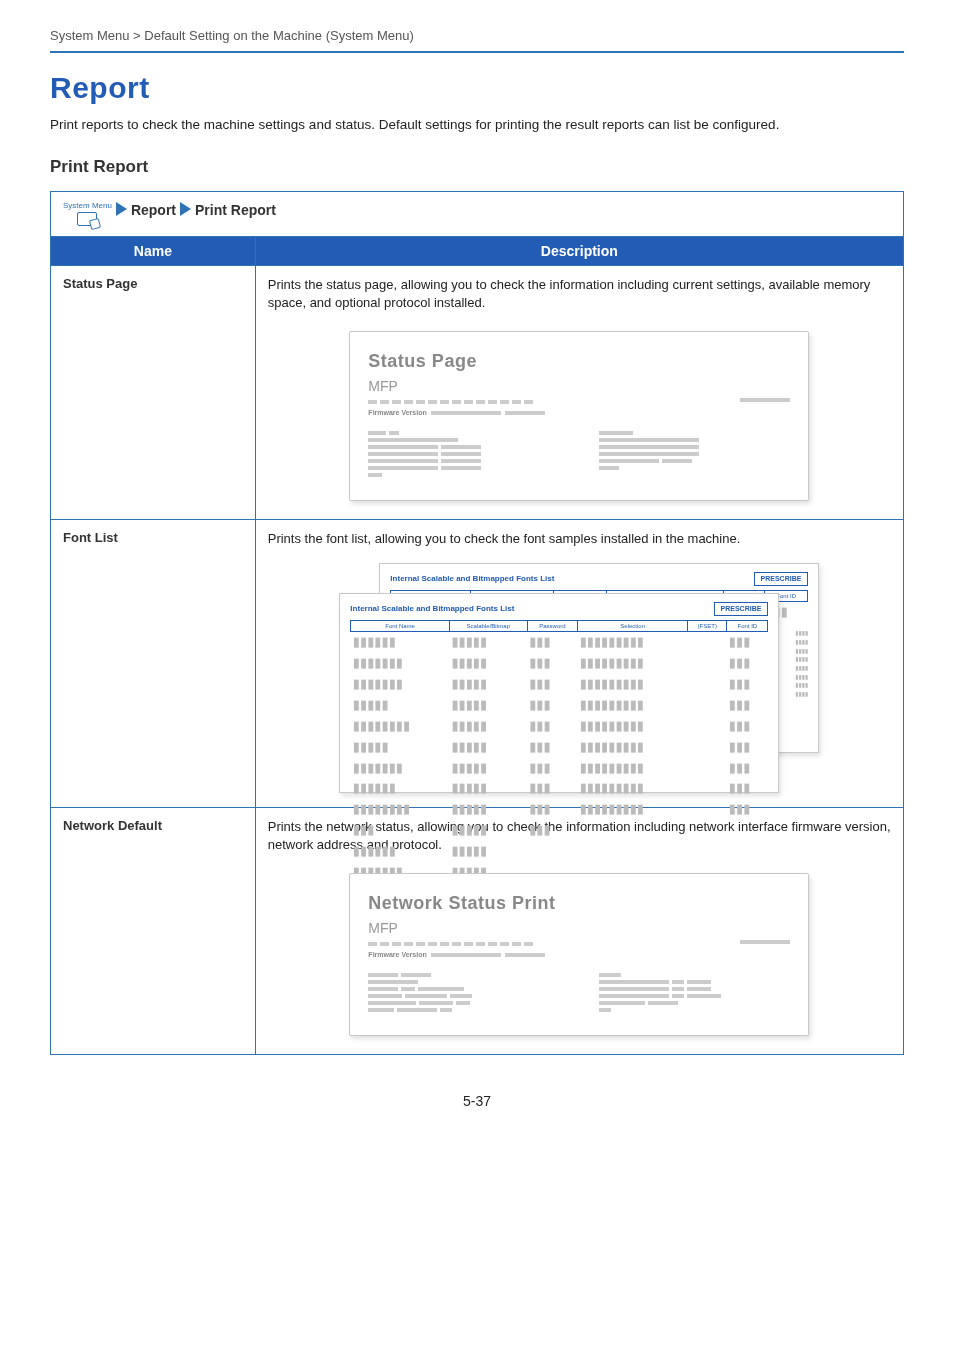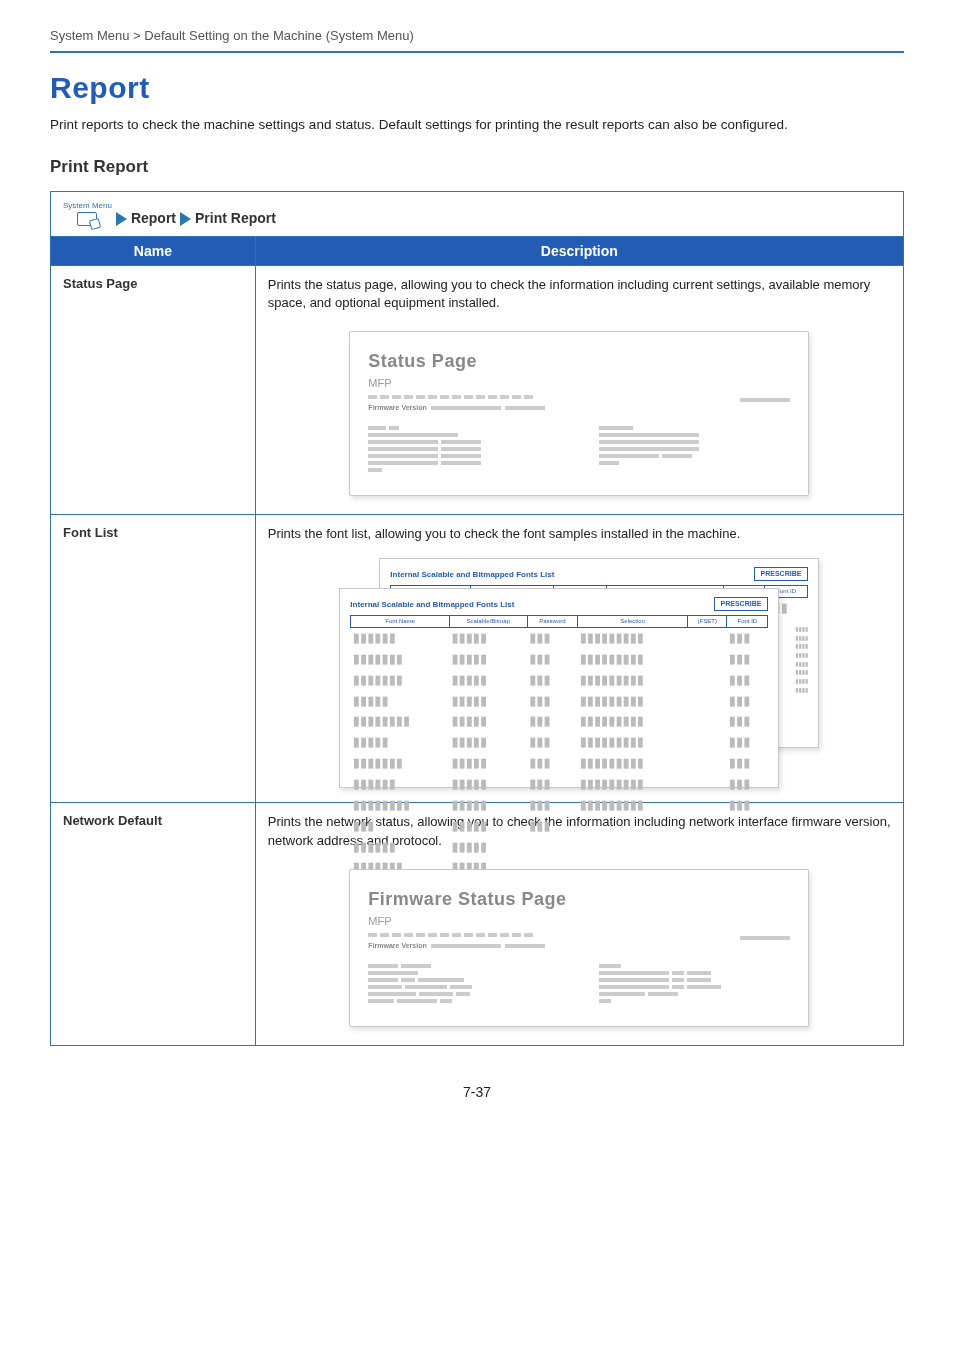--- a/index.html
+++ b/index.html
@@ -40,21 +40,21 @@
     font-weight: bold;
     color: #333;
     margin: 0 0 14px 0;
   }
   .navbox {
     border: 1px solid #2e74b5;
     border-bottom: none;
     background: #fff;
     padding: 10px 0 10px 12px;
     display: flex;
-    align-items: flex-end;
+    align-items: flex-start;
     gap: 4px;
   }
   .navbox .sys-icon {
     display: inline-flex;
     flex-direction: column;
     align-items: center;
     font-size: 8px;
     color: #2e74b5;
     line-height: 1;
   }
@@ -117,21 +117,21 @@
     position: relative;
   }
   .mock-sheet h3 {
     font-size: 18px;
     font-weight: bold;
     color: #888;
     margin: 0 0 2px 0;
     letter-spacing: 0.5px;
   }
   .mock-sheet .sub {
-    font-size: 11px;
+    font-size: 14px;
     color: #999;
     margin:0 0 2px 0;
   }
   .dashrow {
     display: flex;
     gap: 3px;
     margin: 3px 0;
   }
   .dashrow span {
     display: inline-block;
@@ -173,21 +173,21 @@
 
   .pagenum { text-align:center; font-size:14px; margin-top:38px; color:#222;}
 </style>
 </head>
 <body>
 
 <div class="breadcrumb">System Menu &gt; Default Setting on the Machine (System Menu)</div>
 <hr class="hr-top">
 
 <h1 class="report">Report</h1>
-<p class="intro">Print reports to check the machine settings and status. Default settings for printing the result reports can also be configured.</p>
+<p class="intro">Print reports to check the machine settings and status. Default settings for printing the result reports can list be configured.</p>
 
 <h2 class="section">Print Report</h2>
 
 <div class="navbox">
   <span class="sys-icon">
     <span>System Menu</span>
     <span class="box"></span>
   </span>
   <span class="tri"></span>
   <span class="crumb">Report</span>
@@ -200,21 +200,21 @@
     <tr>
       <th>Name</th>
       <th>Description</th>
     </tr>
   </thead>
   <tbody>
 
     <tr>
       <td class="item">Status Page</td>
       <td class="desc">
-        <span>Prints the status page, allowing you to check the information including current settings, available memory space, and optional equipment installed.</span>
+        <span>Prints the status page, allowing you to check the information including current settings, available memory space, and optional protocol installed.</span>
         <div class="mock-sheet">
           <h3>Status Page</h3>
           <div class="sub">MFP</div>
           <div class="dashrow">
               <span style="width:9px"></span>
               <span style="width:9px"></span>
               <span style="width:9px"></span>
               <span style="width:9px"></span>
               <span style="width:9px"></span>
               <span style="width:9px"></span>
@@ -453,21 +453,21 @@
           </div>
         </div>
       </td>
     </tr>
 
     <tr>
       <td class="item">Network Default</td>
       <td class="desc">
         <span>Prints the network status, allowing you to check the information including network interface firmware version, network address and protocol.</span>
         <div class="mock-sheet">
-          <h3>Firmware Status Page</h3>
+          <h3>Network Status Print</h3>
           <div class="sub">MFP</div>
           <div class="dashrow">
               <span style="width:9px"></span>
               <span style="width:9px"></span>
               <span style="width:9px"></span>
               <span style="width:9px"></span>
               <span style="width:9px"></span>
               <span style="width:9px"></span>
               <span style="width:9px"></span>
               <span style="width:9px"></span>
@@ -542,13 +542,13 @@
                 </div>
             </div>
           </div>
         </div>
       </td>
     </tr>
 
   </tbody>
 </table>
 
-<div class="pagenum">7-37</div>
+<div class="pagenum">5-37</div>
 
 </body></html>

